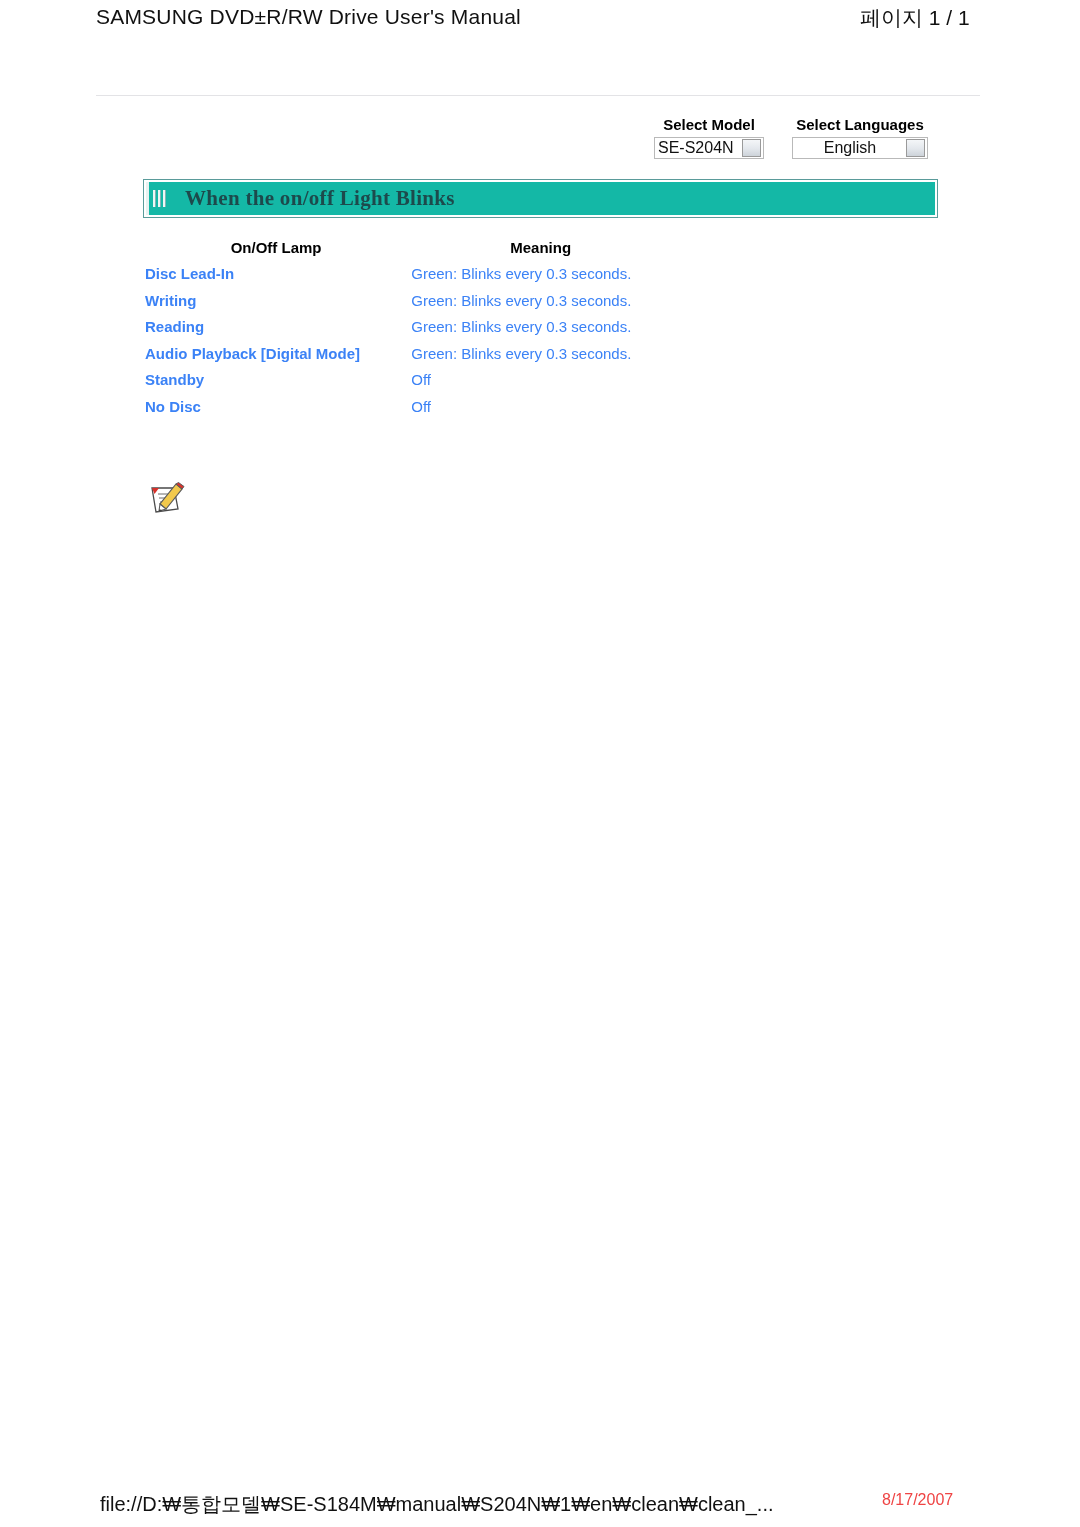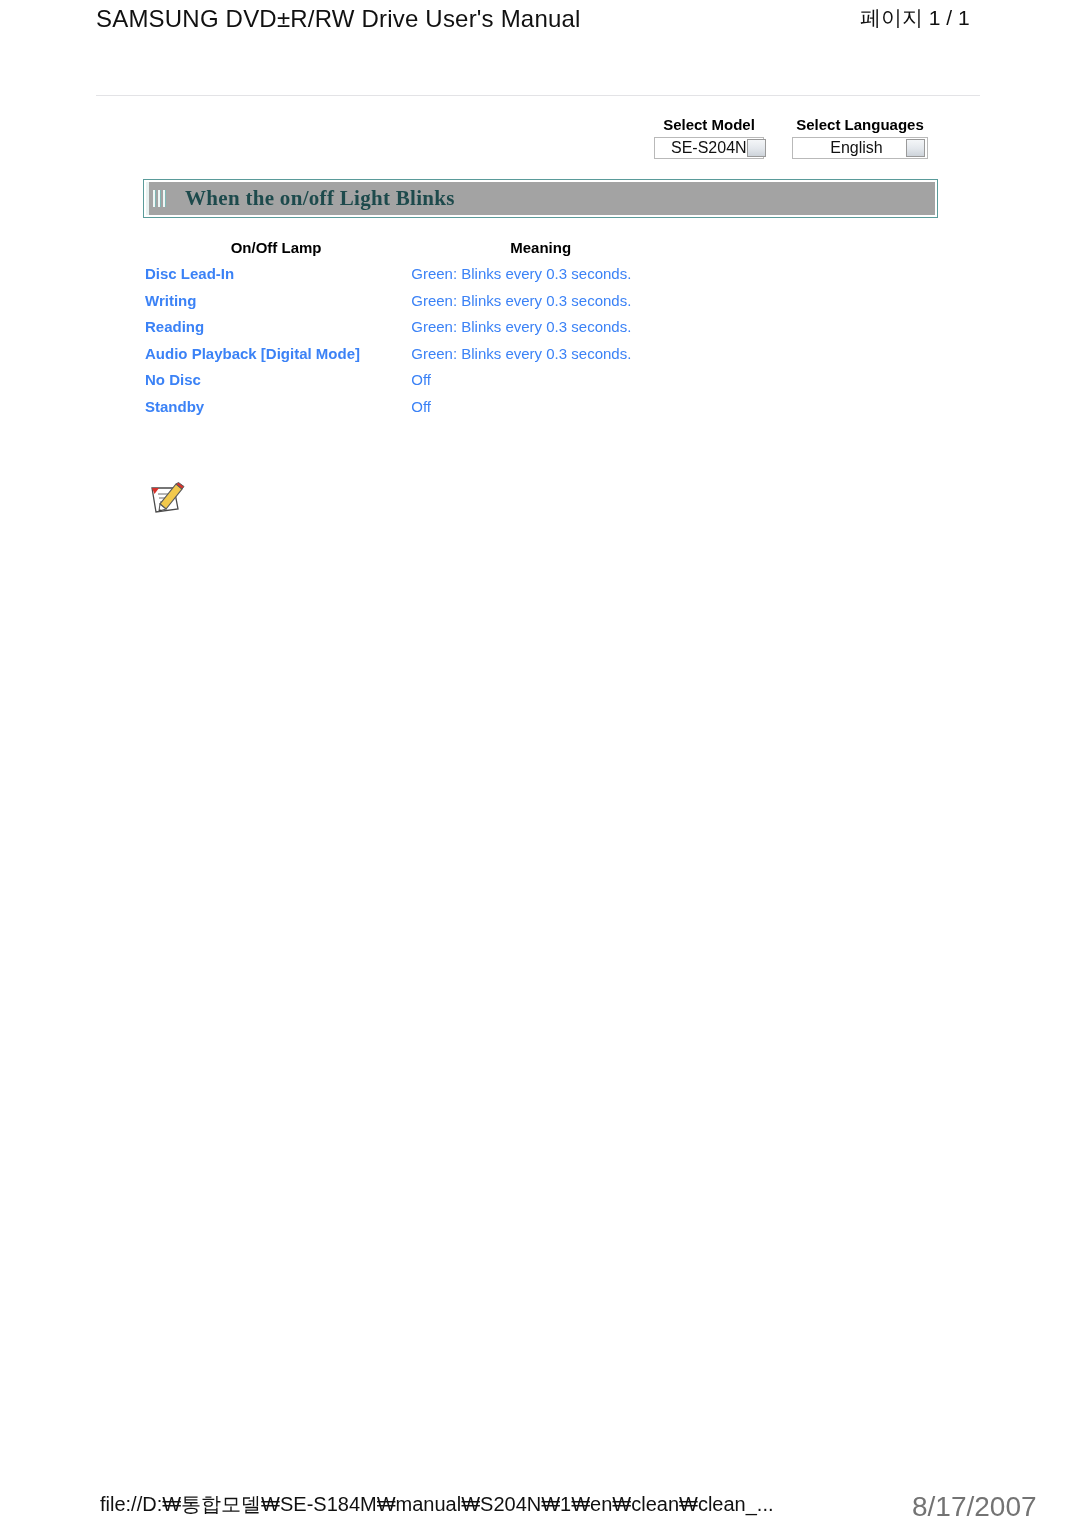--- a/index.html
+++ b/index.html
@@ -22,21 +22,21 @@
     left: 0; top: 0;
     width: 1080px;
     height: 40px;
     display: flex;
     align-items: center;
   }
   #header-title {
     position: absolute;
     left: 96px;
     top: 5px;
-    font-size: 24px;
+    font-size: 21px;
     letter-spacing: 0.2px;
     color: #111;
     white-space: nowrap;
   }
   #header-page {
     position: absolute;
     left: 860px;
     top: 4px;
     font-size: 21px;
     color: #111;
@@ -79,21 +79,21 @@
   }
   .sel-box {
     margin-top: 3px;
     height: 22px;
     border: 1px solid #b9b9b9;
     background: #ffffff;
     display: flex;
     align-items: center;
     justify-content: space-between;
     box-sizing: border-box;
-    padding-left: 14px;
+    padding-left: 1px;
   }
   .sel-group.model .sel-box { width: 110px; }
   .sel-group.lang  .sel-box { width: 136px; }
 
   .sel-value {
     font-size: 16px;
     color: #111;
     white-space: nowrap;
     flex: 1;
     text-align: center;
@@ -118,21 +118,21 @@
     width: 795px;
     height: 39px;
     background: #ffffff;
     border: 1px solid #5a9b9a;
     box-sizing: border-box;
     padding: 2px;
   }
   #banner-inner {
     width: 100%;
     height: 100%;
-    background: #a3a3a3;
+    background: #14b8a6;
     box-sizing: border-box;
     display: flex;
     align-items: center;
     border-left: 3px solid #e8f2f1;
   }
   #banner-icon {
     width: 20px;
     height: 19px;
     margin-left: 4px;
     margin-right: 12px;
@@ -233,24 +233,23 @@
     left: 96px;
     top: 4px;
     font-size: 20px;
     color: #111;
     white-space: nowrap;
   }
   #footer-date {
     position: absolute;
     left: 878px;
     top: 4px;
-    font-size: 28px;
-    color: #737373;
-    white-space: nowrap;
-    margin-left: 30px;
+    font-size: 16px;
+    color: #ef4444;
+    white-space: nowrap;
   }
 </style>
 </head>
 <body>
 
 <div id="print-header">
   <div id="header-title">SAMSUNG DVD±R/RW Drive User's Manual</div>
   <div id="header-page">페이지 1 / 1</div>
 </div>
 <div id="header-rule"></div>
@@ -304,25 +303,25 @@
     </tr>
     <tr>
       <td class="cell-lamp">Reading</td>
       <td class="cell-meaning">Green: Blinks every 0.3 seconds.</td>
     </tr>
     <tr>
       <td class="cell-lamp">Audio Playback [Digital Mode]</td>
       <td class="cell-meaning">Green: Blinks every 0.3 seconds.</td>
     </tr>
     <tr>
+      <td class="cell-lamp">Standby</td>
+      <td class="cell-meaning">Off</td>
+    </tr>
+    <tr>
       <td class="cell-lamp">No Disc</td>
-      <td class="cell-meaning">Off</td>
-    </tr>
-    <tr>
-      <td class="cell-lamp">Standby</td>
       <td class="cell-meaning">Off</td>
     </tr>
   </tbody>
 </table>
 
 <div id="note">
   <span id="note-icon">
     <svg width="40" height="34" viewBox="0 0 40 34" xmlns="http://www.w3.org/2000/svg">
 
       <polygon points="4,6 26,6 30,27 8,30" fill="#ffffff" stroke="#4a4a4a" stroke-width="1.3"></polygon>

